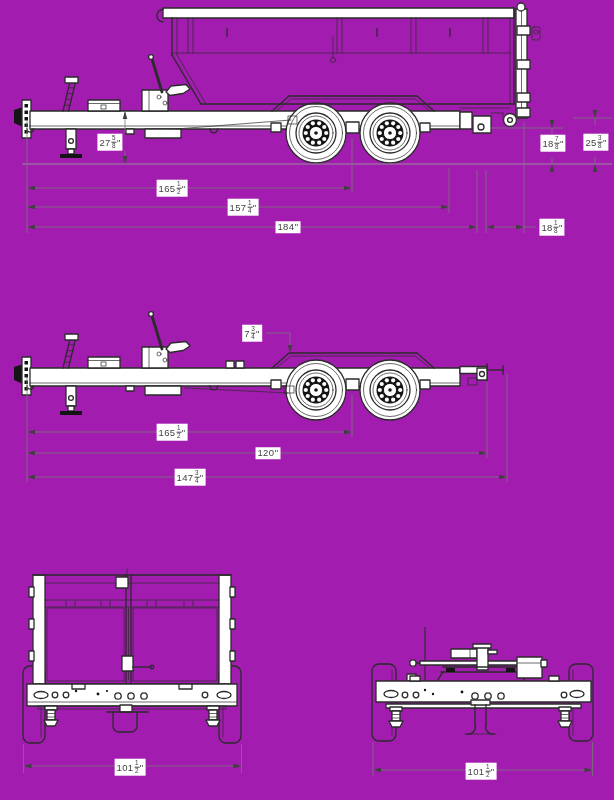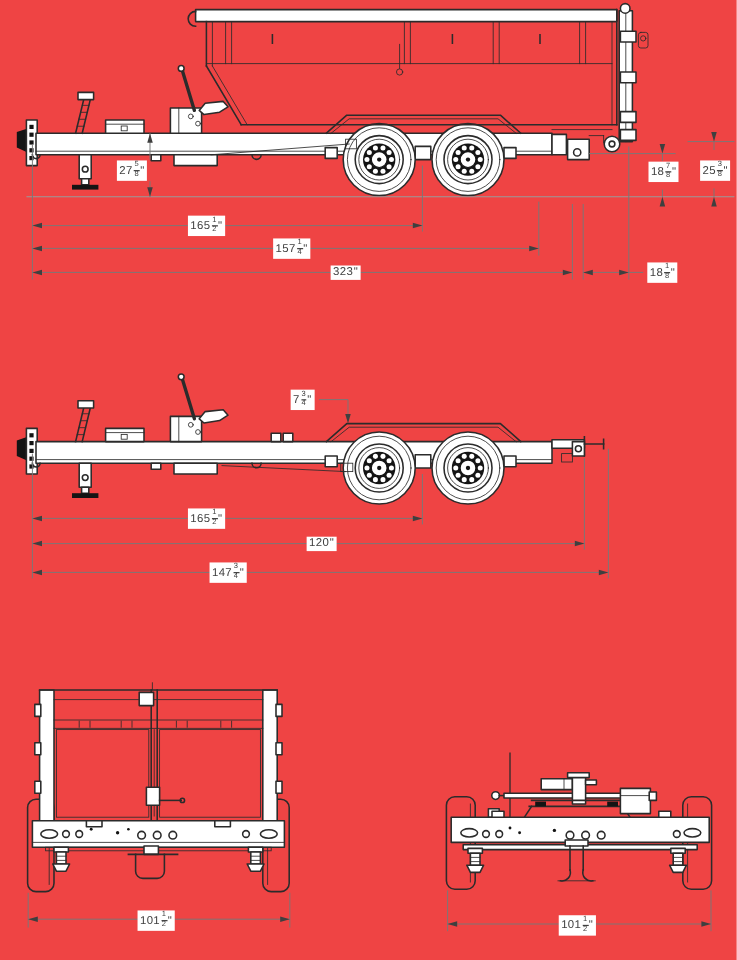--- a/index.html
+++ b/index.html
@@ -1,16 +1,16 @@
 <!DOCTYPE html>
 <html><head>
 <meta charset="utf-8">
 <style>
   html,body{margin:0;padding:0;background:#fff;}
-  #stage{position:relative;width:614px;height:800px;background:#ef4444;overflow:hidden;
+  #stage{position:relative;width:614px;height:800px;background:#a21caf;overflow:hidden;
          font-family:"Liberation Sans",sans-serif;}
   #art{position:absolute;left:0;top:0;}
   
   .s {stroke:#2b2b2b;stroke-width:1.3;fill:none;stroke-linejoin:round;stroke-linecap:square;}
   .t {stroke:#2b2b2b;stroke-width:0.7;fill:none;stroke-linecap:square;}
   .w {fill:#ffffff;}
   .k {fill:#141414;stroke:none;}
   .lv{stroke:#2b2b2b;stroke-width:2.8;fill:none;stroke-linecap:round;}
   .r {stroke:#2b2b2b;stroke-width:1.1;fill:none;}
   .d {stroke:#787878;stroke-width:0.8;fill:none;}
@@ -412,21 +412,21 @@
 </div>
 <div class="lbl" style="left:243px;top:207px">
   <span>157</span>
   <span class="frac">
         <span class="fn">1</span>
         <span class="fd">4</span>
       </span>
   <span class="unit">"</span>
 </div>
 <div class="lbl" style="left:288px;top:227px">
-  <span>323</span>
+  <span>184</span>
   <span class="unit">"</span>
 </div>
 <div class="lbl" style="left:553px;top:143px">
   <span>18</span>
   <span class="frac">
         <span class="fn">7</span>
         <span class="fd">8</span>
       </span>
   <span class="unit">"</span>
 </div>

